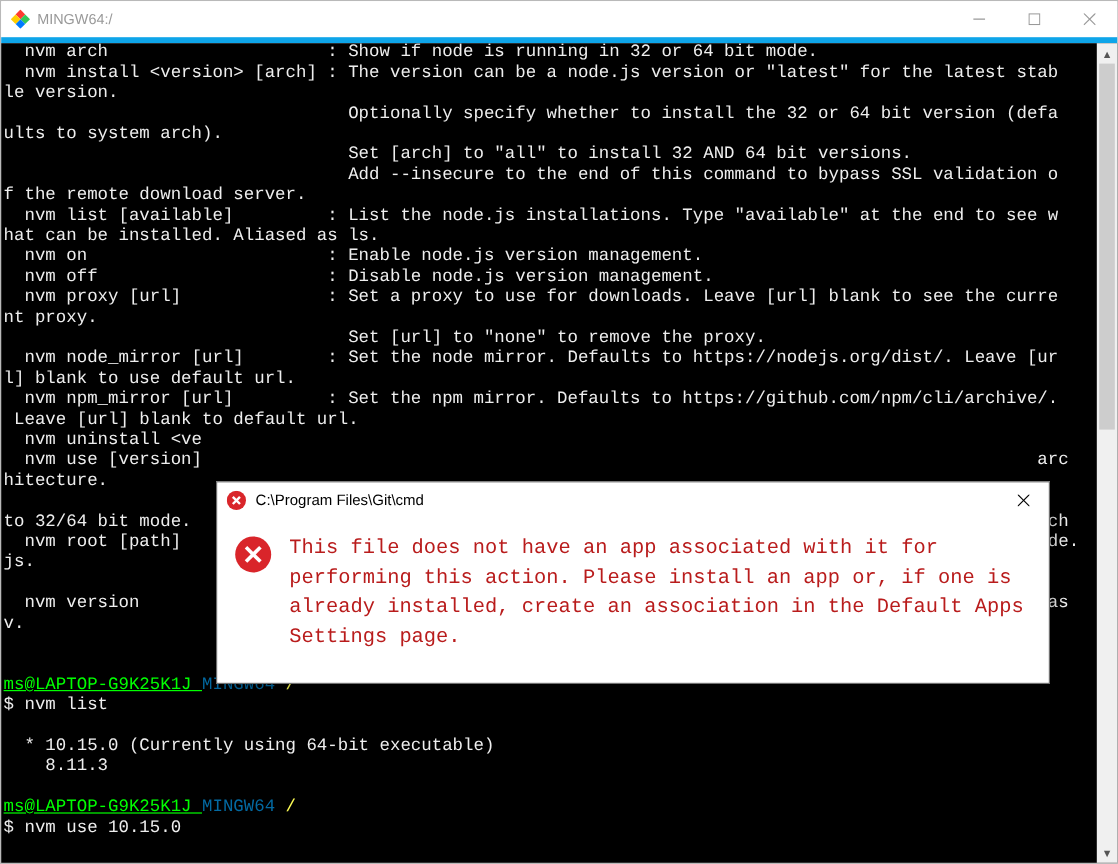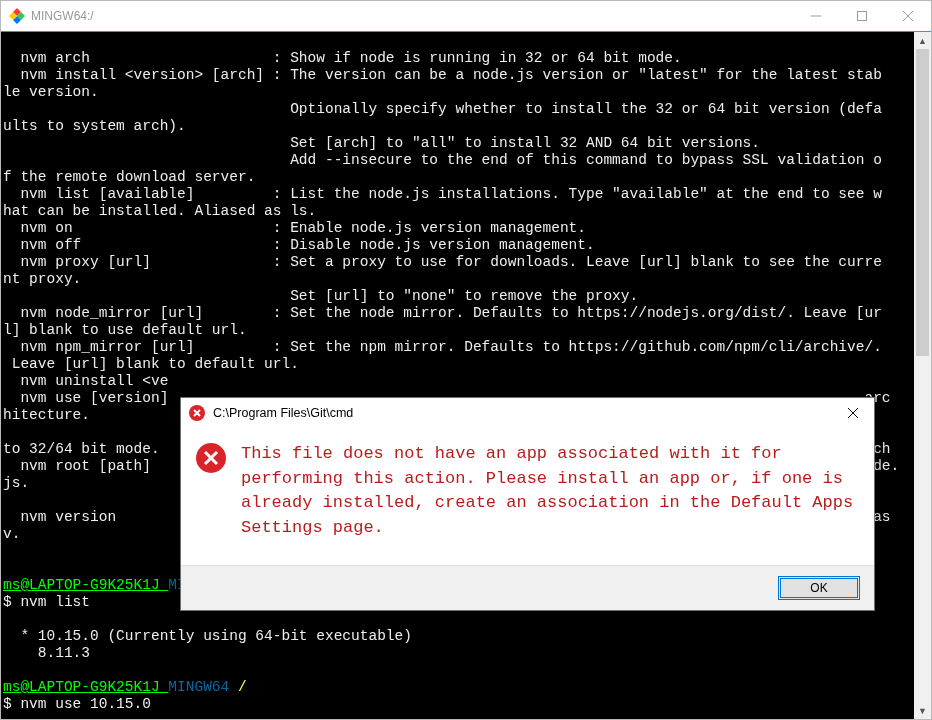--- a/index.html
+++ b/index.html
@@ -17,21 +17,21 @@
     display: flex;
     flex-direction: column;
     box-sizing: border-box;
     border: 1px solid #b9b9b9;
   }
   .titlebar {
     height: 30px;
     background: #fff;
     display: flex;
     align-items: center;
-    border-bottom: 1px solid #0ea5e9;
+    border-bottom: 5px solid #0ea5e9;
     user-select: none;
     justify-content: space-between;
   }
   .titlebar .logo {
     width: 16px;
     height: 16px;
     margin: 0 6px 0 8px;
     display: inline-block;
   }
   .titlebar .title {
@@ -57,21 +57,21 @@
     min-height: 0;
   }
   .terminal {
     flex: 1;
     font-family: Consolas, "Courier New", monospace;
     font-size: 14.5px;
     line-height: 17px;
     color: #eeeeee;
     white-space: pre;
     overflow: hidden;
-    padding: 18px 0 0 2px;
+    padding: 0 0 0 2px;
   }
   .term-green { color: #00ff00; text-decoration: underline; }
   .term-magenta { color: #0369a1; }
   .term-yellow { color: #ffff55; }
   .scrollbar {
     width: 17px;
     background: #f0f0f0;
     display: flex;
     flex-direction: column;
   }
@@ -214,18 +214,15 @@
       <div class="dlg-body">
         <span class="dlg-big-icon">
           <svg viewBox="0 0 32 32">
               <circle cx="16" cy="16" r="15" fill="#d9252a"></circle>
               <line x1="10" y1="10" x2="22" y2="22" stroke="#fff" stroke-width="3"></line>
               <line x1="22" y1="10" x2="10" y2="22" stroke="#fff" stroke-width="3"></line>
             </svg>
         </span>
         <div class="dlg-msg">This file does not have an app associated with it for performing this action. Please install an app or, if one is already installed, create an association in the Default Apps Settings page.</div>
       </div>
-      <div class="dlg-footer">
-        <div class="dlg-btn">OK</div>
-      </div>
     </div>
   </div>
 </div>
 
 </body></html>

